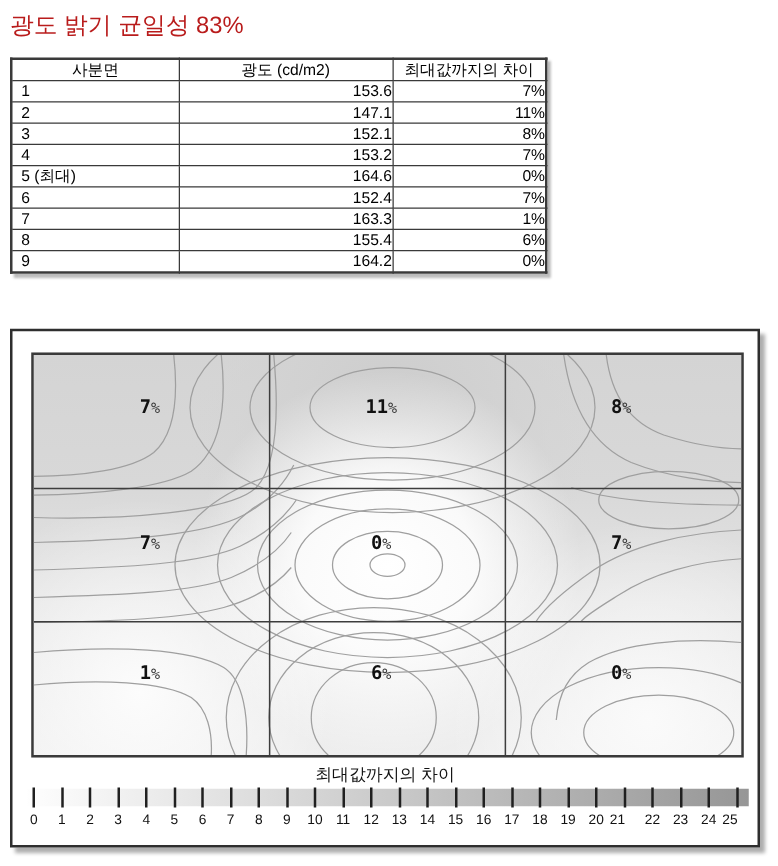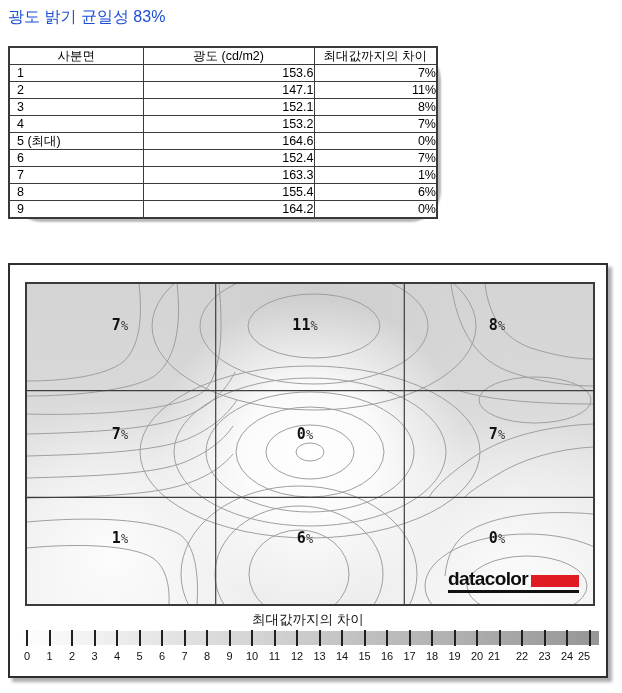--- a/index.html
+++ b/index.html
@@ -1,21 +1,21 @@
 <!DOCTYPE html>
 <html><head>
 <meta charset="utf-8">
 <style>
   html,body{margin:0;padding:0;background:#ffffff;}
   body{position:relative;width:622px;height:693px;font-family:"Liberation Sans",sans-serif;color:#000;overflow:hidden;}
 
-  .page-title{position:absolute;left:8px;top:7px;font-size:16px;color:#1d4ed8;white-space:nowrap;}
-
-  
-  .tbl-wrap{position:absolute;left:8px;top:46px;box-shadow:3px 3px 2px rgba(0,0,0,.28);border-radius:31px;}
+  .page-title{position:absolute;left:8px;top:7px;font-size:19px;color:#b91c1c;white-space:nowrap;}
+
+  
+  .tbl-wrap{position:absolute;left:8px;top:46px;box-shadow:3px 3px 2px rgba(0,0,0,.28);}
   table.uni{border-collapse:collapse;table-layout:fixed;width:428px;background:#fff;border:2px solid #3a3a3a;}
   table.uni th,table.uni td{border:1px solid #3a3a3a;height:16px;padding:0;font-size:12.5px;line-height:16px;vertical-align:middle;font-weight:normal;}
   table.uni th{text-align:center;}
   table.uni td.c0{text-align:left;padding-left:7px;}
   table.uni td.cc{text-align:right;}
 
   
   .panel{position:absolute;left:8px;top:263px;width:596px;height:411px;background:#fff;border:2px solid #2e2e2e;box-shadow:4px 4px 3px rgba(0,0,0,.32);}
   .plot-box{position:absolute;left:15px;top:17px;width:566px;height:320px;border:2px solid #3a3a3a;background:#e2e2e2;}
   .plot-box svg{position:absolute;left:0;top:0;width:566px;height:320px;display:block;}
@@ -195,24 +195,20 @@
         <div class="cell-label" style="left: 278px; top: 41px;">11<span class="pct">%</span></div>
         <div class="cell-label" style="left: 470px; top: 41px;">8<span class="pct">%</span></div>
         <div class="cell-label" style="left: 93px; top: 150px;">7<span class="pct">%</span></div>
         <div class="cell-label" style="left: 278px; top: 150px;">0<span class="pct">%</span></div>
         <div class="cell-label" style="left: 470px; top: 150px;">7<span class="pct">%</span></div>
         <div class="cell-label" style="left: 93px; top: 254px;">1<span class="pct">%</span></div>
         <div class="cell-label" style="left: 278px; top: 254px;">6<span class="pct">%</span></div>
         <div class="cell-label" style="left: 470px; top: 254px;">0<span class="pct">%</span></div>
       </div>
 
-    <div class="dc-logo">
-      <span class="dc-text">datacolor</span>
-      <span class="dc-bar" id="dc-bar" style="background: rgb(224, 27, 34);"></span>
-    </div>
   </div>
 
   <div class="scale-title">최대값까지의 차이</div>
   <div class="scale-bar"></div>
   <div id="scale-ticks">
       <div class="scale-tick" style="left: 16px;"></div>
       <div class="scale-tick" style="left: 38.5px;"></div>
       <div class="scale-tick" style="left: 61px;"></div>
       <div class="scale-tick" style="left: 83.5px;"></div>
       <div class="scale-tick" style="left: 106px;"></div>

